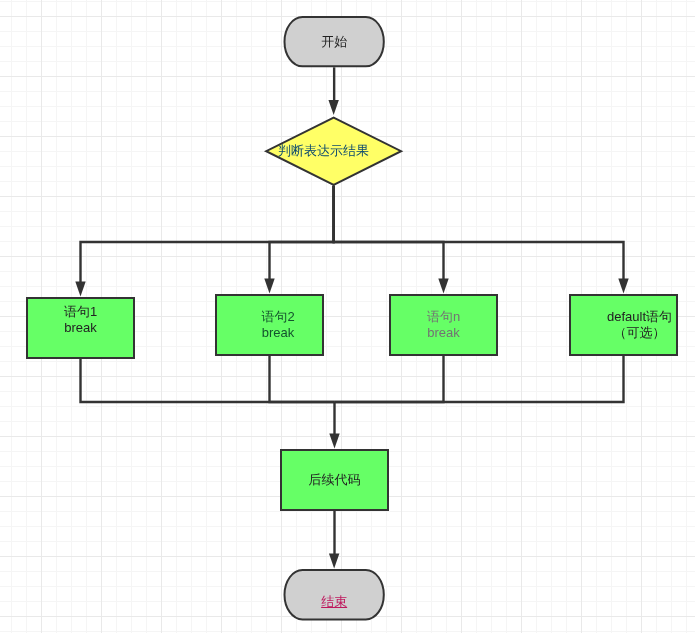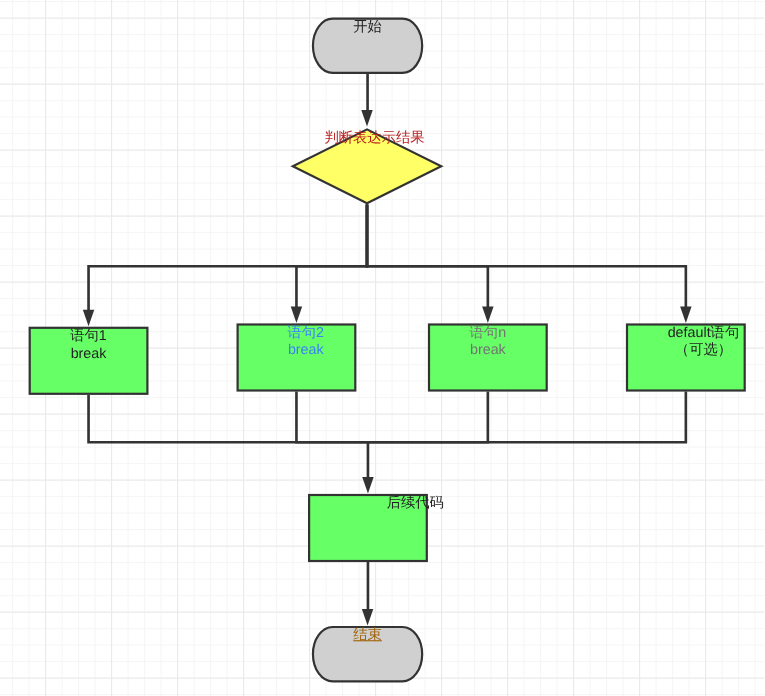--- a/index.html
+++ b/index.html
@@ -14,21 +14,21 @@
     background-image:
       linear-gradient(to right, #e9e9e9 1px, transparent 1px),
       linear-gradient(to bottom, #e9e9e9 1px, transparent 1px),
       linear-gradient(to right, #f5f5f5 1px, transparent 1px),
       linear-gradient(to bottom, #f5f5f5 1px, transparent 1px);
     background-size:60px 60px,60px 60px,15px 15px,15px 15px;
     background-position:41px 16px,41px 16px,11px 16px,11px 16px;
   }
   svg.layer{position:absolute;left:0;top:0;width:695px;height:633px;}
   .nodelabel{position:absolute;display:flex;flex-direction:column;
-    align-items:center;justify-content:flex-start;text-align:center;
+    align-items:center;justify-content:center;text-align:center;
     color:#222222;font-size:13px;line-height:16px;white-space:nowrap;}
 </style>
 </head>
 <body>
 
 <div id="canvas">
   <div id="grid" style="background-color: rgb(255, 255, 255); background-image: linear-gradient(to right, rgb(233, 233, 233) 1px, transparent 1px), linear-gradient(rgb(233, 233, 233) 1px, transparent 1px), linear-gradient(to right, rgb(245, 245, 245) 1px, transparent 1px), linear-gradient(rgb(245, 245, 245) 1px, transparent 1px); background-size: 60px 60px, 60px 60px, 15px 15px, 15px 15px; background-position: 41px 16px, 41px 16px, 11px 16px, 11px 16px;"></div>
   <svg id="shapes" class="layer" viewBox="0 0 695 633">
       <rect x="284.5" y="17" width="99.3" height="49.3" rx="18" ry="24.7" fill="#d0d0d0" stroke="#333333" stroke-width="2"></rect>
       <polygon points="333.65,117.6 401.1,151.2 333.65,184.8 266.2,151.2" fill="#ffff66" stroke="#333333" stroke-width="2"></polygon>
@@ -56,39 +56,39 @@
       <path d="M 623.5 356 L 623.5 402 L 334.5 402" fill="none" stroke="#333333" stroke-width="2.4" stroke-linecap="butt" stroke-linejoin="miter"></path>
       <path d="M 334.5 402 L 334.5 434.6" fill="none" stroke="#333333" stroke-width="2.4" stroke-linecap="butt" stroke-linejoin="miter"></path>
       <path d="M 329.3 433.6 L 339.7 433.6 L 334.5 448.6 Z" fill="#333333" stroke="none"></path>
       <path d="M 334.5 511 L 334.5 554.6" fill="none" stroke="#333333" stroke-width="2.4" stroke-linecap="butt" stroke-linejoin="miter"></path>
       <path d="M 328.95 553.6 L 339.34999999999997 553.6 L 334.15 568.6 Z" fill="#333333" stroke="none"></path>
     </svg>
   <div id="labels">
       <div class="nodelabel" style="left: 283.5px; top: 16px; width: 101.3px; height: 51.3px; color: rgb(34, 34, 34);">
         <span>开始</span>
       </div>
-      <div class="nodelabel" style="left: 272px; top: 116.6px; width: 136.9px; height: 69.2px; color: #b91c1c;">
+      <div class="nodelabel" style="left: 255px; top: 116.6px; width: 136.9px; height: 69.2px; color: #0c4a6e;">
         <span>判断表达示结果</span>
       </div>
       <div class="nodelabel" style="left: 26px; top: 297px; width: 109px; height: 46px; color: rgb(34, 34, 34);">
         <span>语句1</span>
         <span>break</span>
       </div>
-      <div class="nodelabel" style="left: 215px; top: 294px; width: 126px; height: 62px; color: #3b82f6;">
+      <div class="nodelabel" style="left: 215px; top: 294px; width: 126px; height: 62px; color: #14532d;">
         <span>语句2</span>
         <span>break</span>
       </div>
       <div class="nodelabel" style="left: 389px; top: 294px; width: 109px; height: 62px; color: #737373;">
         <span>语句n</span>
         <span>break</span>
       </div>
       <div class="nodelabel" style="left: 569px; top: 294px; width: 109px; height: 62px; color: rgb(34, 34, 34); padding-left: 16px;">
         <span>default语句</span>
         <span>（可选）</span>
       </div>
-      <div class="nodelabel" style="left: 280px; top: 449px; width: 109px; height: 62px; color: rgb(34, 34, 34); padding-left: 43px;">
+      <div class="nodelabel" style="left: 280px; top: 449px; width: 109px; height: 62px; color: rgb(34, 34, 34);">
         <span>后续代码</span>
       </div>
-      <div class="nodelabel" style="left: 283.5px; top: 569px; width: 101.3px; height: 65px; color: #a16207; text-decoration: underline;">
+      <div class="nodelabel" style="left: 283.5px; top: 569px; width: 101.3px; height: 65px; color: #be185d; text-decoration: underline;">
         <span>结束</span>
       </div>
     </div>
 </div>
 
 </body></html>

